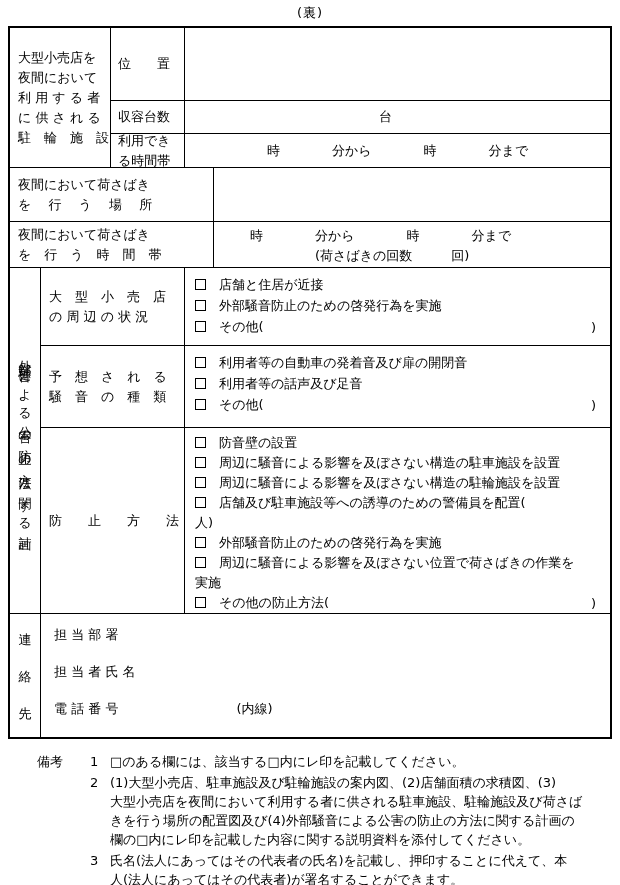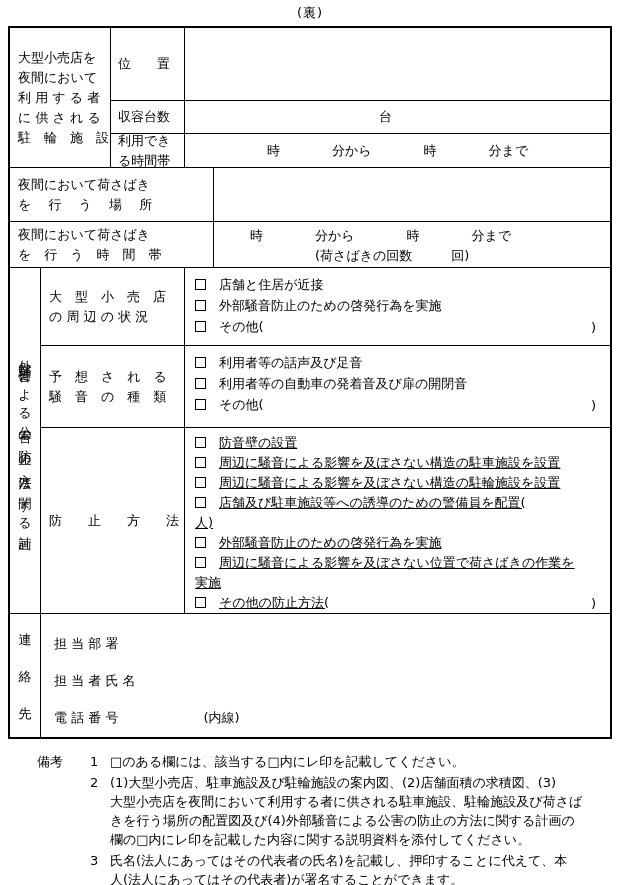--- a/index.html
+++ b/index.html
@@ -55,21 +55,21 @@
   
   .val { flex: 1; }
   .val-capacity { display: flex; align-items: center; padding-left: 158px; }
   .val-time { display: flex; align-items: center; padding-left: 36px; white-space: pre-line; }
   .val-time2 { padding-left: 36px; padding-top: 4px; line-height: 20px; white-space: pre-line; }
 
   
   .cb-list { padding-top: 6px; }
   .cb-list-tight { padding-top: 5px; }
   .cb-item { position: relative; padding-left: 10px; line-height: 21px; }
-  .cb-list-tight .cb-item { line-height: 20px; text-decoration: underline; }
+  .cb-list-tight .cb-item { line-height: 20px; }
   .cb {
     display: inline-block;
     width: 11px; height: 11px;
     border: 1px solid #000;
     margin-right: 13px;
     position: relative; top: 1px;
     background: #fff;
   }
   .cb-text { white-space: pre-line; }
   .cb-close { position: absolute; right: 14px; top: 1px; }
@@ -81,22 +81,22 @@
   .h-place { height: 54px; }
   .h-uhours { height: 46px; }
   .h-surr { height: 77px; }
   .h-types { height: 82px; }
   .h-prev { height: 186px; }
   .h-contact { height: 124px; }
 
   
   .contact-vcol { white-space: pre-line; line-height: 37px; padding-top: 2px; display: block; text-align: center; }
   .contact-cell { flex: 1; padding-top: 2px; }
-  .contact-line { height: 37px; display: flex; align-items: flex-end; padding-left: 13px; }
-  .ext { margin-left: 85px; }
+  .contact-line { height: 37px; display: flex; align-items: center; padding-left: 13px; }
+  .ext { margin-left: 118px; }
 
   
   .notes { display: flex; padding-left: 37px; margin-top: 13px; line-height: 19px; }
   .notes-label { width: 27px; margin-right: 26px; flex-shrink: 0; }
   .notes-items { flex: 1; }
   .note { display: flex; margin-bottom: 2px; }
   .note-num { width: 13px; margin-right: 7px; flex-shrink: 0; }
   .note-text { white-space: pre-line; }
 </style>
 </head>
@@ -156,22 +156,22 @@
           <div class="cb-item"><span class="cb"></span><span class="cb-text">店舗と住居が近接</span></div>
           <div class="cb-item"><span class="cb"></span><span class="cb-text">外部騒音防止のための啓発行為を実施</span></div>
           <div class="cb-item"><span class="cb"></span><span class="cb-text">その他(</span><span class="cb-close">)</span></div>
         </div>
       </div>
 
       <div class="subrow h-types">
         <div class="cell lbl sublbl b-right">予　想　さ　れ　る
 騒　音　の　種　類</div>
         <div class="cell val cb-list">
+          <div class="cb-item"><span class="cb"></span><span class="cb-text">利用者等の自動車の発着音及び扉の開閉音</span></div>
           <div class="cb-item"><span class="cb"></span><span class="cb-text">利用者等の話声及び足音</span></div>
-          <div class="cb-item"><span class="cb"></span><span class="cb-text">利用者等の自動車の発着音及び扉の開閉音</span></div>
           <div class="cb-item"><span class="cb"></span><span class="cb-text">その他(</span><span class="cb-close">)</span></div>
         </div>
       </div>
 
       <div class="subrow h-prev">
         <div class="cell lbl sublbl b-right">防　　止　　方　　法</div>
         <div class="cell val cb-list cb-list-tight">
           <div class="cb-item"><span class="cb"></span><span class="cb-text">防音壁の設置</span></div>
           <div class="cb-item"><span class="cb"></span><span class="cb-text">周辺に騒音による影響を及ぼさない構造の駐車施設を設置</span></div>
           <div class="cb-item"><span class="cb"></span><span class="cb-text">周辺に騒音による影響を及ぼさない構造の駐輪施設を設置</span></div>

